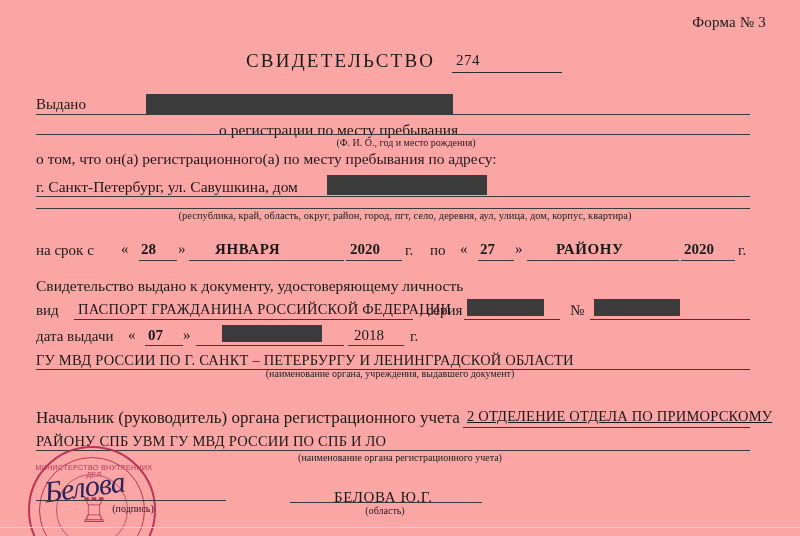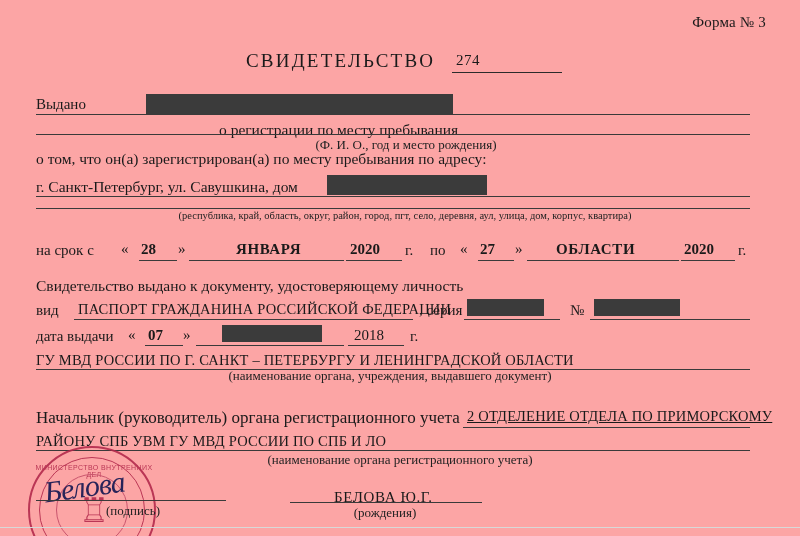--- a/index.html
+++ b/index.html
@@ -65,21 +65,21 @@
     border-bottom: 1px solid #3a3a3a;
     height: 0;
   }
   .txt {
     position: absolute;
     font-size: 15px;
     white-space: nowrap;
   }
   .small-center {
     position: absolute;
-    font-size: 13px;
+    font-size: 10px;
     text-align: center;
     color: #222;
   }
   .redact {
     position: absolute;
     background: #3b3b3b;
   }
   .caps {
     letter-spacing: 0.4px;
   }
@@ -90,21 +90,21 @@
   .hint1 { left: 226px; top: 137px; width: 360px; }
   
   .l-otom { left: 36px; top: 150px; font-size: 15.5px; }
   .l-addr { left: 36px; top: 178px; font-size: 15.5px; }
   .hint2 { left: 110px; top: 210px; width: 590px; font-size: 10.5px; }
   
   .l-srok { left: 36px; top: 242px; font-size: 15px; }
   .l-q1 { left: 121px; top: 241px; font-size: 15px; }
   .l-d1 { left: 141px; top: 241px; font-size: 15px; font-weight: bold; }
   .l-q2 { left: 178px; top: 241px; font-size: 15px; }
-  .l-m1 { left: 215px; top: 241px; font-size: 15px; font-weight: bold; letter-spacing: 0.6px; margin-left: 21px; }
+  .l-m1 { left: 215px; top: 241px; font-size: 15px; font-weight: bold; letter-spacing: 0.6px; }
   .l-y1 { left: 350px; top: 241px; font-size: 15px; font-weight: bold; }
   .l-g1 { left: 405px; top: 242px; font-size: 15px; }
   .l-po  { left: 430px; top: 242px; font-size: 15px; }
   .l-q3 { left: 460px; top: 241px; font-size: 15px; }
   .l-d2 { left: 480px; top: 241px; font-size: 15px; font-weight: bold; }
   .l-q4 { left: 515px; top: 241px; font-size: 15px; }
   .l-m2 { left: 556px; top: 241px; font-size: 15px; font-weight: bold; letter-spacing: 0.6px; }
   .l-y2 { left: 684px; top: 241px; font-size: 15px; font-weight: bold; }
   .l-g2 { left: 738px; top: 242px; font-size: 15px; }
   
@@ -208,39 +208,39 @@
   <div class="title-number">274</div>
   <div class="title-number-rule"></div>
   <div class="subtitle">о регистрации по месту пребывания</div>
 
   <div class="txt l-vydano">Выдано</div>
   <div class="redact" style="left:146px; top:94px; width:307px; height:20px;"></div>
   <div class="rule" style="left:36px; top:114px; width:714px;"></div>
   <div class="rule" style="left:36px; top:134px; width:714px;"></div>
   <div class="small-center hint1">(Ф. И. О., год и место рождения)</div>
 
-  <div class="txt l-otom">о том, что он(а) зарегистрирован(а) по месту пребывания по адресу:</div>
+  <div class="txt l-otom">о том, что он(а) регистрационного(а) по месту пребывания по адресу:</div>
   <div class="txt l-addr">г. Санкт-Петербург, ул. Савушкина, дом</div>
   <div class="redact" style="left:327px; top:175px; width:160px; height:20px;"></div>
   <div class="rule" style="left:36px; top:196px; width:714px;"></div>
   <div class="rule" style="left:36px; top:208px; width:714px;"></div>
   <div class="small-center hint2">(республика, край, область, округ, район, город, пгт, село, деревня, аул, улица, дом, корпус, квартира)</div>
 
   <div class="txt l-srok">на срок с</div>
   <div class="txt l-q1">«</div>
   <div class="txt l-d1">28</div>
   <div class="txt l-q2">»</div>
   <div class="txt l-m1">ЯНВАРЯ</div>
   <div class="txt l-y1">2020</div>
   <div class="txt l-g1">г.</div>
   <div class="txt l-po">по</div>
   <div class="txt l-q3">«</div>
   <div class="txt l-d2">27</div>
   <div class="txt l-q4">»</div>
-  <div class="txt l-m2">ОБЛАСТИ</div>
+  <div class="txt l-m2">РАЙОНУ</div>
   <div class="txt l-y2">2020</div>
   <div class="txt l-g2">г.</div>
 
   <div class="rule" style="left:139px; top:260px; width:38px;"></div>
   <div class="rule" style="left:189px; top:260px; width:155px;"></div>
   <div class="rule" style="left:346px; top:260px; width:56px;"></div>
   <div class="rule" style="left:478px; top:260px; width:36px;"></div>
   <div class="rule" style="left:527px; top:260px; width:152px;"></div>
   <div class="rule" style="left:681px; top:260px; width:54px;"></div>
 
@@ -282,16 +282,16 @@
     <div class="stamp-emblem">♖</div>
 
   </div>
 
   <div class="signature">Белова</div>
   <div class="rule" style="left:36px; top:500px; width:190px;"></div>
   <div class="small-center hint5">(подпись)</div>
 
   <div class="txt l-fam">БЕЛОВА Ю.Г.</div>
   <div class="rule" style="left:290px; top:502px; width:192px;"></div>
-  <div class="small-center hint6">(рождения)</div>
+  <div class="small-center hint6">(область)</div>
 
   <div class="bottom-line"></div>
 </div>
 
 </body></html>

